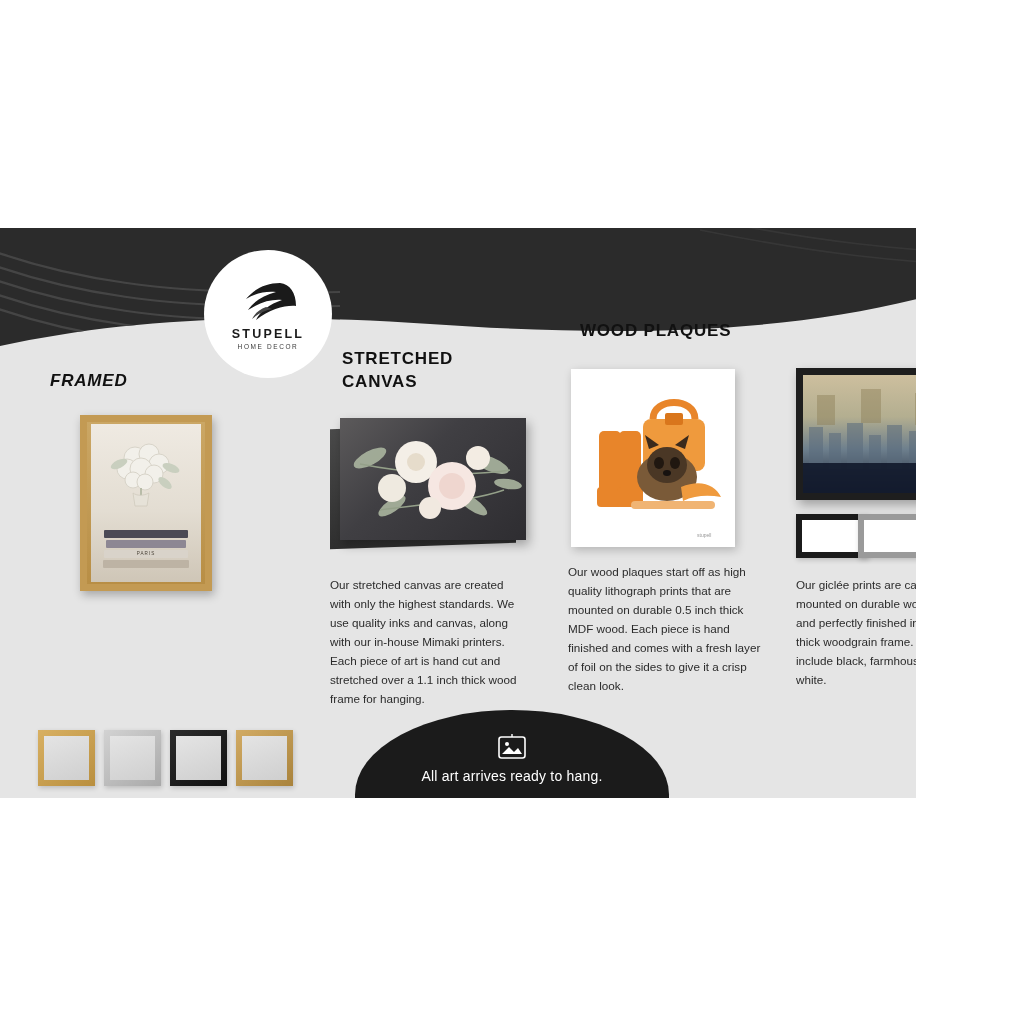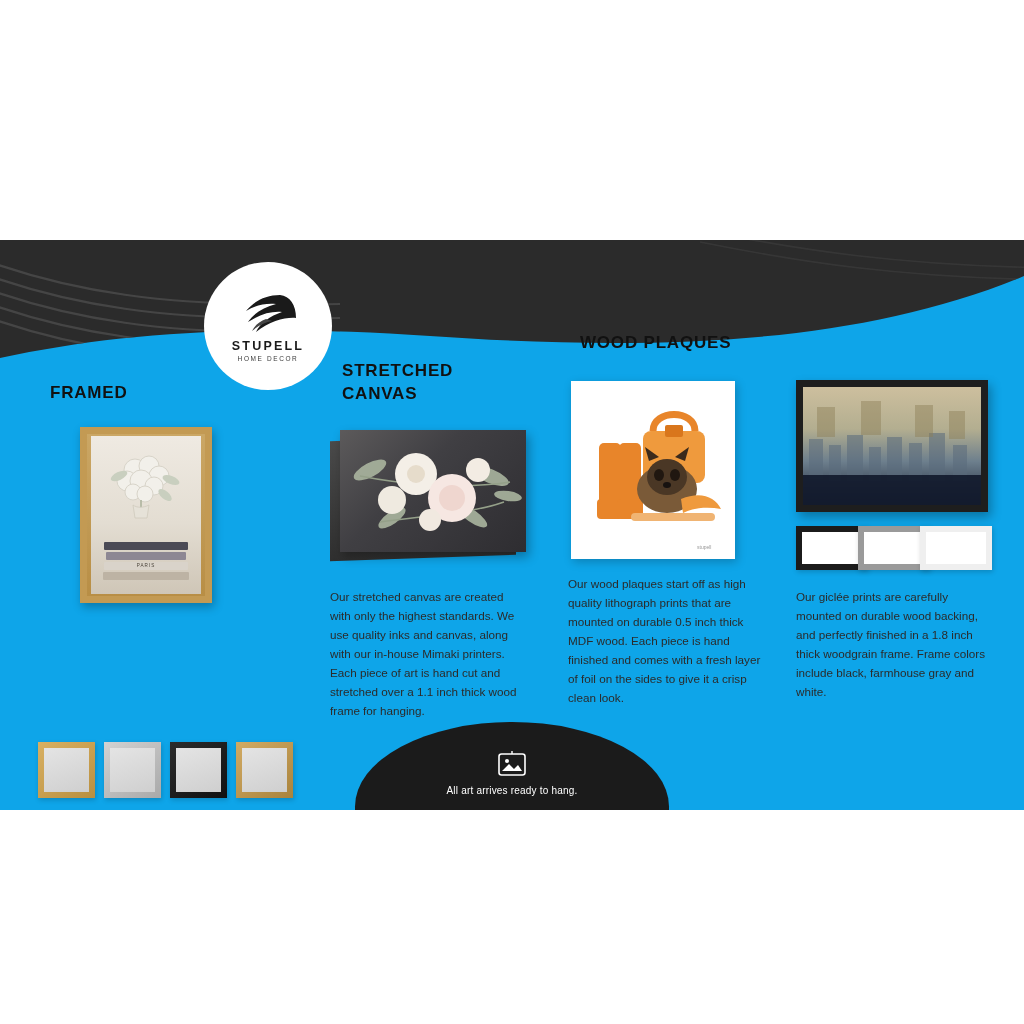--- a/index.html
+++ b/index.html
@@ -16,24 +16,24 @@
   #page {
     position: relative;
     width: 1024px;
     height: 1024px;
     background: #ffffff;
   }
   
   #panel {
     position: absolute;
     left: 0;
-    top: 240px;
-    width: 1024px;
+    top: 228px;
+    width: 916px;
     height: 570px;
-    background: #0ea5e9;
+    background: #e5e5e5;
     overflow: hidden;
   }
   
   #swoosh {
     position: absolute;
     left: 0;
     top: 0;
     width: 1024px;
     height: 130px;
     overflow: hidden;
@@ -88,21 +88,21 @@
   }
   .col p {
     margin: 0;
     font-size: 11.7px;
     line-height: 1.62;
     color: #2b2b2b;
   }
 
   
   #col1 { left: 38px; top: 130px; width: 250px; }
-  #col1 h2 { width: 240px; }
+  #col1 h2 { width: 240px; font-style: italic; }
   #ffc-art {
     position: relative;
     margin: 22px 0 0 42px;
     width: 132px;
     height: 176px;
   }
   .ffc-frame {
     position: absolute;
     inset: 0;
     border: 7px solid #c39a53;
@@ -247,21 +247,21 @@
     flex-direction: column;
     align-items: center;
     justify-content: flex-end;
     padding-bottom: 14px;
     box-sizing: border-box;
     z-index: 6;
   }
   #banner .bicon { margin-bottom: 6px; }
   #banner .btext {
     color: #ffffff;
-    font-size: 10px;
+    font-size: 14px;
     letter-spacing: .2px;
   }
 </style>
 </head>
 <body>
 
 <div id="page">
 
   <div id="panel">
 

